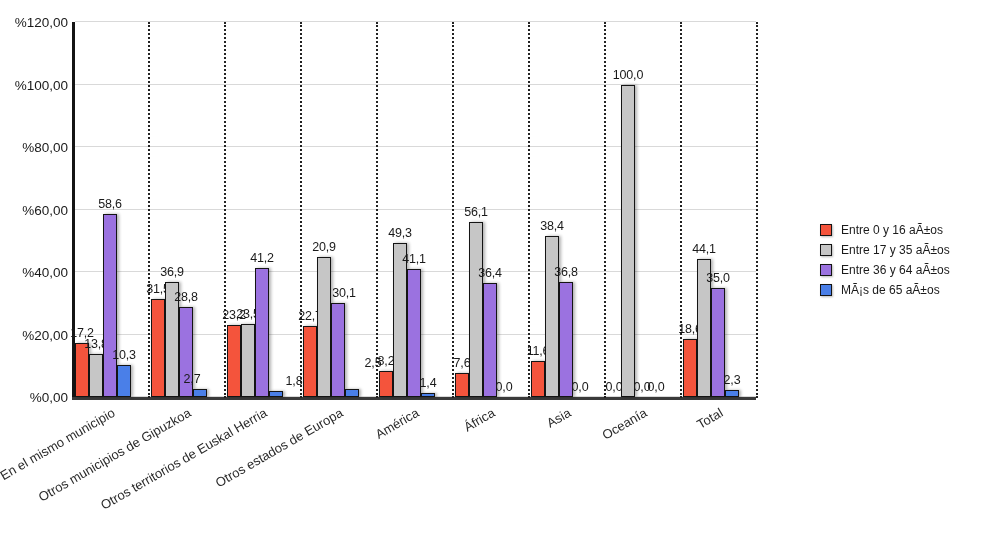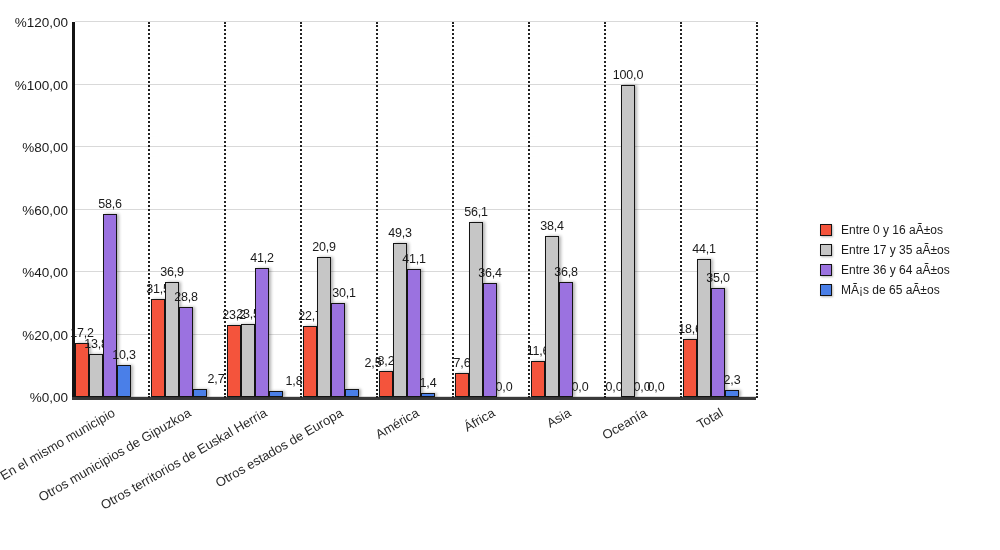--- a/index.html
+++ b/index.html
@@ -179,21 +179,21 @@
       <div class="bar-label" style="left: 38px; bottom: 186.125px;">58,6</div>
       <div class="bar c3" title="En el mismo municipio / MÃ¡s de 65 aÃ±os: 10,3" style="left: 45.25px; width: 13.5px; height: 32.1875px;"></div>
       <div class="bar-label" style="left: 52px; bottom: 35.1875px;">10,3</div>
       <div class="bar c0" title="Otros municipios de Gipuzkoa / Entre 0 y 16 aÃ±os: 31,5" style="left: 79.25px; width: 13.5px; height: 98.4375px;"></div>
       <div class="bar-label" style="left: 86px; bottom: 101.438px;">31,5</div>
       <div class="bar c1" title="Otros municipios de Gipuzkoa / Entre 17 y 35 aÃ±os: 36,9" style="left: 93.25px; width: 13.5px; height: 115.312px;"></div>
       <div class="bar-label" style="left: 100px; bottom: 118.312px;">36,9</div>
       <div class="bar c2" title="Otros municipios de Gipuzkoa / Entre 36 y 64 aÃ±os: 28,8" style="left: 107.25px; width: 13.5px; height: 90px;"></div>
       <div class="bar-label" style="left: 114px; bottom: 93px;">28,8</div>
       <div class="bar c3" title="Otros municipios de Gipuzkoa / MÃ¡s de 65 aÃ±os: 2,7" style="left: 121.25px; width: 13.5px; height: 8.4375px;"></div>
-      <div class="bar-label" style="left: 144px; bottom: 11.4375px;">2,7</div>
+      <div class="bar-label" style="left: 120px; bottom: 11.4375px;">2,7</div>
       <div class="bar c0" title="Otros territorios de Euskal Herria / Entre 0 y 16 aÃ±os: 23,2" style="left: 155.25px; width: 13.5px; height: 72.5px;"></div>
       <div class="bar-label" style="left: 162px; bottom: 75.5px;">23,2</div>
       <div class="bar c1" title="Otros territorios de Euskal Herria / Entre 17 y 35 aÃ±os: 23,5" style="left: 169.25px; width: 13.5px; height: 73.4375px;"></div>
       <div class="bar-label" style="left: 176px; bottom: 76.4375px;">23,5</div>
       <div class="bar c2" title="Otros territorios de Euskal Herria / Entre 36 y 64 aÃ±os: 41,2" style="left: 183.25px; width: 13.5px; height: 128.75px;"></div>
       <div class="bar-label" style="left: 190px; bottom: 131.75px;">41,2</div>
       <div class="bar c3" title="Otros territorios de Euskal Herria / MÃ¡s de 65 aÃ±os: 1,8" style="left: 197.25px; width: 13.5px; height: 5.625px;"></div>
       <div class="bar-label" style="left: 204px; bottom: 8.625px; padding-left: 36px;">1,8</div>
       <div class="bar c0" title="Otros estados de Europa / Entre 0 y 16 aÃ±os: 22,7" style="left: 231.25px; width: 13.5px; height: 70.9375px;"></div>
       <div class="bar-label" style="left: 238px; bottom: 73.9375px;">22,7</div>

